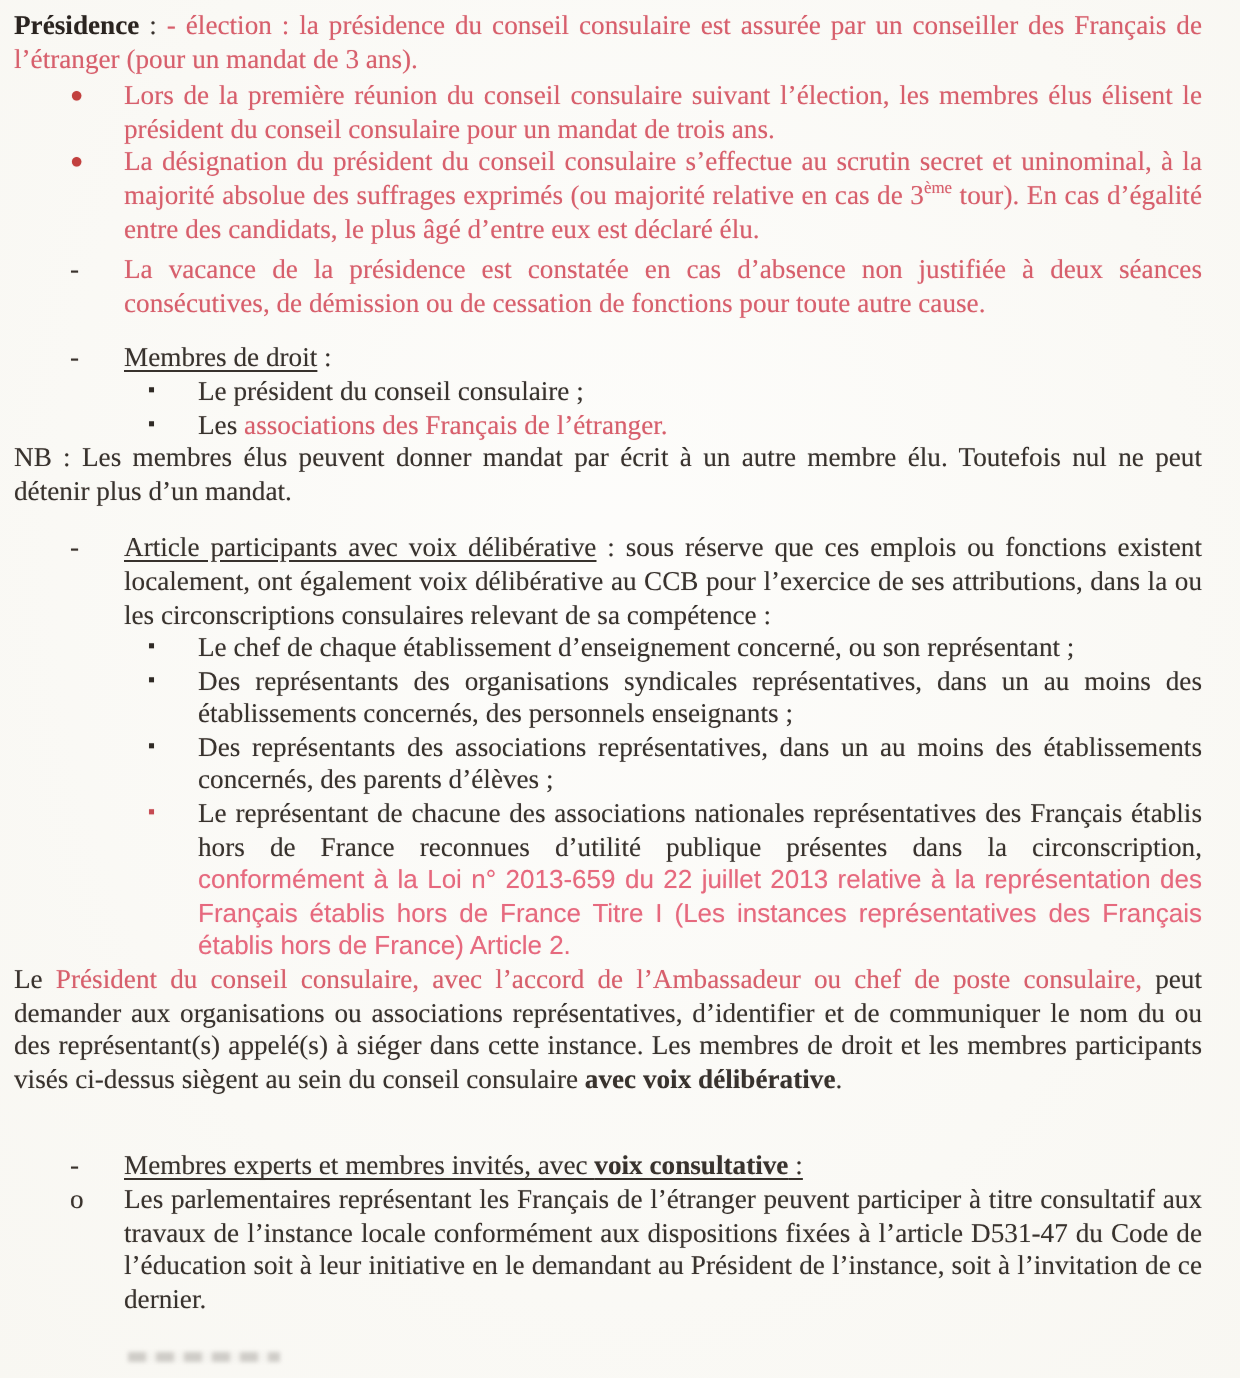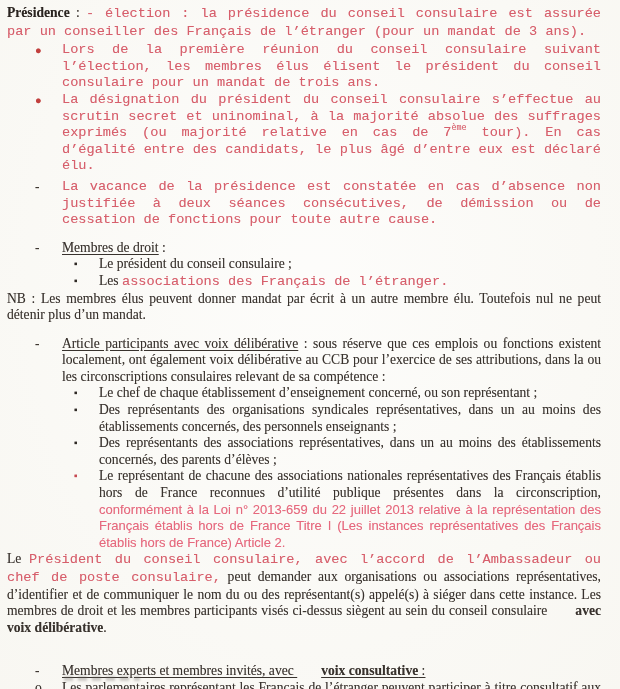--- a/index.html
+++ b/index.html
@@ -24,33 +24,32 @@
     line-height: 16.6px;
     color: #38322d;
     padding: 5px 19px 0 7px;
     box-sizing: border-box;
     text-shadow: 0 0 0.5px rgba(60,50,45,0.35);
   }
   .justify { text-align: justify; }
   .pink {
     color: #d75f6c;
     text-shadow: 0 0 0.5px rgba(215,95,108,0.4);
-    font-family: Liberation Mono, monospace;
   }
   .pink-sans {
     color: #e6697e;
     font-family: "Liberation Sans", "DejaVu Sans", sans-serif;
     font-size: 13px;
     text-shadow: 0 0 0.5px rgba(230,105,126,0.4);
   }
   .u {
     text-decoration: underline;
     text-underline-offset: 2px;
   }
-  .b { font-weight: bold; margin-left: 24px; }
+  .b { font-weight: bold; }
   .doc-title {
     font-weight: bold;
     color: #2a2420;
     text-underline-offset: 2px;
   }
   .li {
     display: flex;
     align-items: flex-start;
   }
   .li .marker {
@@ -117,21 +116,21 @@
   <p class="justify sp-intro" style="margin:0;">
     <span class="doc-title">Présidence</span><span> : </span><span class="pink">- élection : la présidence du conseil consulaire est assurée par un conseiller des Français de l’étranger (pour un mandat de 3 ans).</span>
   </p>
 
   <div class="li lvl1 sp-bullets">
     <span class="marker round-marker">●</span>
     <span class="content pink">Lors de la première réunion du conseil consulaire suivant l’élection, les membres élus élisent le président du conseil consulaire pour un mandat de trois ans.</span>
   </div>
   <div class="li lvl1">
     <span class="marker round-marker">●</span>
-    <span class="content pink"><span>La désignation du président du conseil consulaire s’effectue au scrutin secret et uninominal, à la majorité absolue des suffrages exprimés (ou majorité relative en cas de 7</span><sup class="ord">ème</sup><span> tour). En cas d’égalité entre des candidats, le plus âgé d’entre eux est déclaré élu.</span></span>
+    <span class="content pink"><span>La désignation du président du conseil consulaire s’effectue au scrutin secret et uninominal, à la majorité absolue des suffrages exprimés (ou majorité relative en cas de 3</span><sup class="ord">ème</sup><span> tour). En cas d’égalité entre des candidats, le plus âgé d’entre eux est déclaré élu.</span></span>
   </div>
 
   <div class="li lvl1 sp-vacance">
     <span class="marker dash-marker">-</span>
     <span class="content pink">La vacance de la présidence est constatée en cas d’absence non justifiée à deux séances consécutives, de démission ou de cessation de fonctions pour toute autre cause.</span>
   </div>
 
   <div class="li lvl1 sp-droit">
     <span class="marker dash-marker">-</span>
     <span class="content"><span class="u">Membres de droit</span><span> :</span></span>

